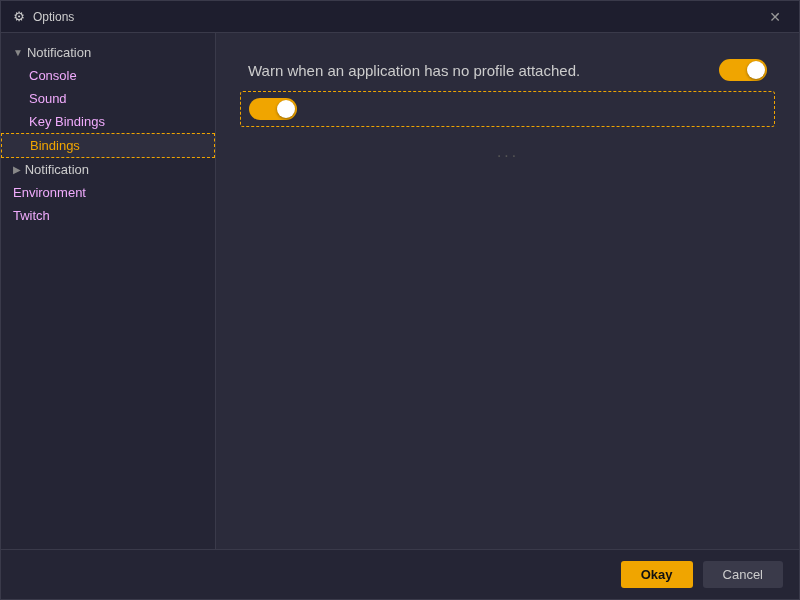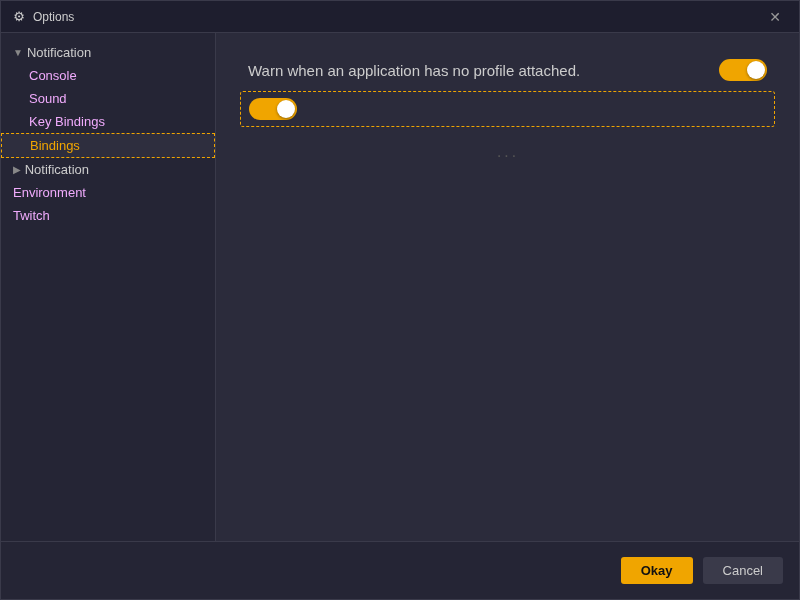--- a/index.html
+++ b/index.html
@@ -146,21 +146,21 @@
       height: 18px;
       border-radius: 50%;
       background: white;
       position: absolute;
       top: 2px;
       right: 2px;
       box-shadow: 0 1px 3px rgba(0,0,0,0.4);
     }
 
     .footer {
-      height: 58px;
+      height: 50px;
       display: flex;
       align-items: center;
       justify-content: flex-end;
       padding: 0 16px;
       gap: 10px;
       border-top: 1px solid #3a3a4a;
       background: #252535;
       flex-shrink: 0;
     }
 

